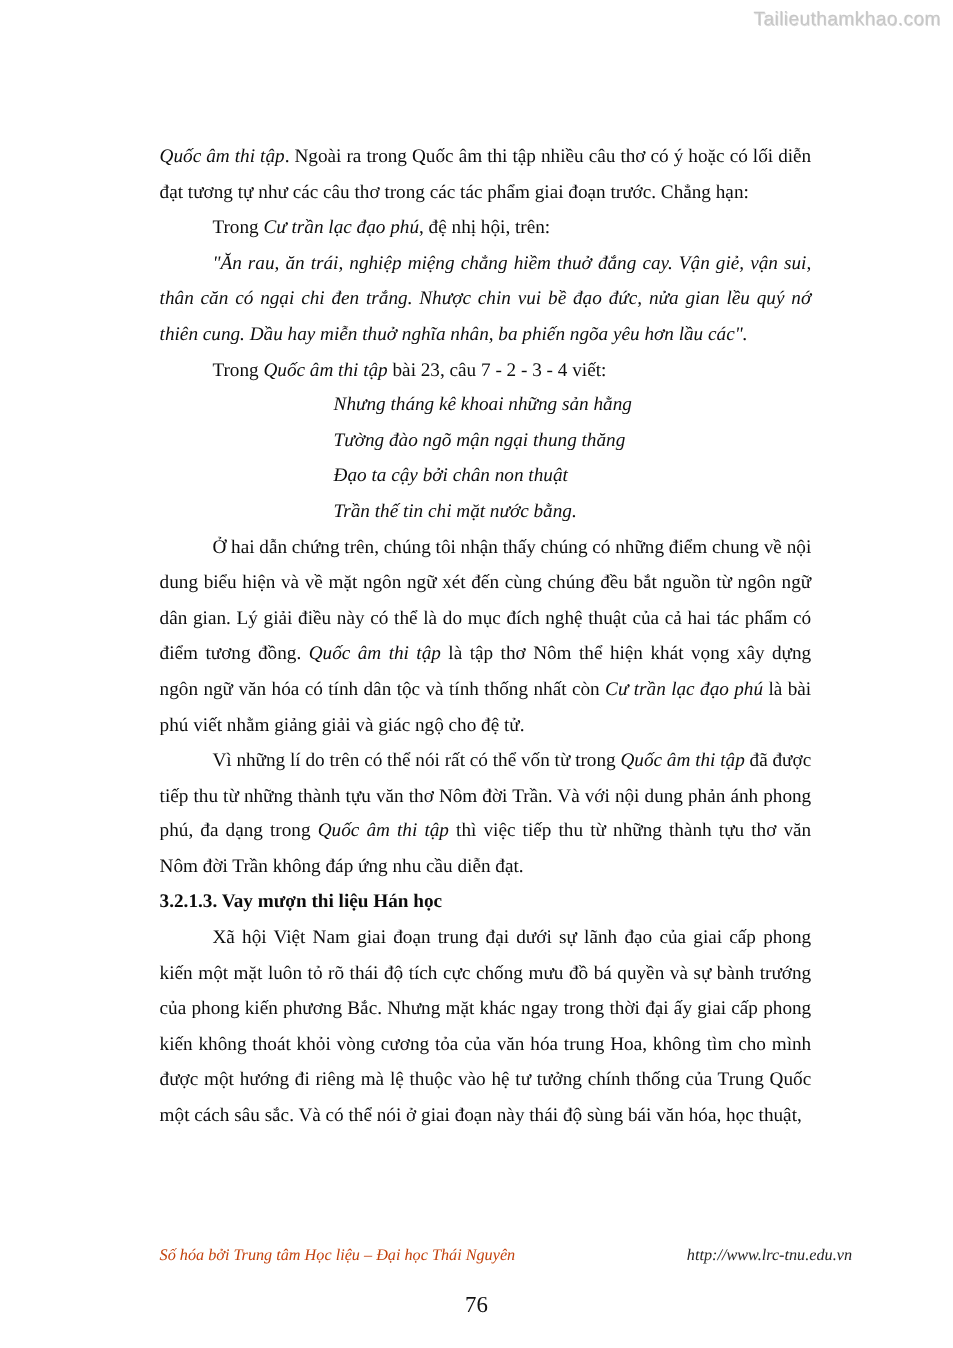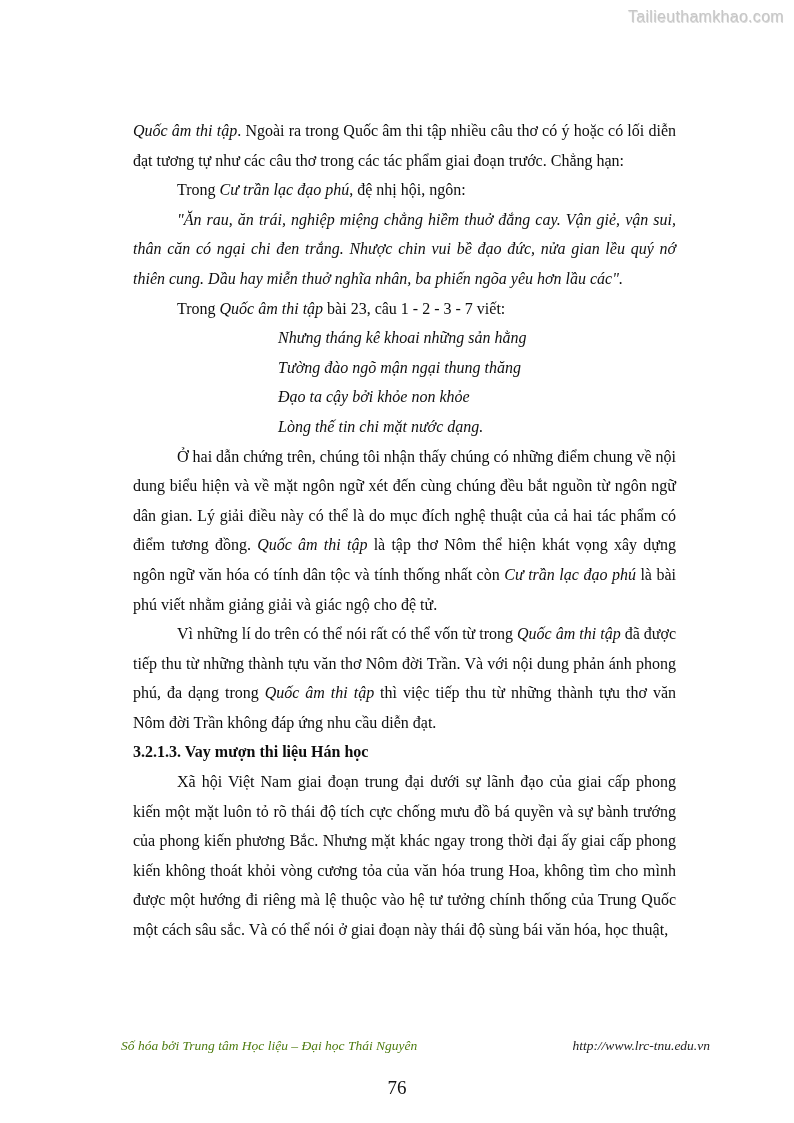--- a/index.html
+++ b/index.html
@@ -37,25 +37,25 @@
     margin-left: 145px;
     font-style: italic;
     text-align: left;
   }
   .heading {
     font-weight: bold;
     text-align: left;
   }
   .footer-credit {
     position: absolute;
-    left: 121px;
+    left: 133px;
     top: 1038px;
     font-size: 13.5px;
     font-style: italic;
-    color: #4d7c0f;
+    color: #c2410c;
   }
   .page-number {
     position: absolute;
     left: 50%;
     top: 1037px;
     transform: translateX(-50%);
     font-size: 19px;
     color: #111;
     margin-top: 40px;
   }
@@ -68,27 +68,27 @@
     color: #222;
   }
 </style>
 </head>
 <body>
 
 <div class="watermark">Tailieuthamkhao.com</div>
 
 <div class="content">
     <div class="paragraph"><span class="it">Quốc âm thi tập</span><span>. Ngoài ra trong Quốc âm thi tập nhiều câu thơ có ý hoặc có lối diễn đạt tương tự như các câu thơ trong các tác phẩm giai đoạn trước. Chẳng hạn:</span></div>
-    <div class="paragraph indent"><span>Trong </span><span class="it">Cư trần lạc đạo phú</span><span>, đệ nhị hội, ngôn:</span></div>
+    <div class="paragraph indent"><span>Trong </span><span class="it">Cư trần lạc đạo phú</span><span>, đệ nhị hội, trên:</span></div>
     <div class="quote indent"><span class="it">"Ăn rau, ăn trái, nghiệp miệng chẳng hiềm thuở đắng cay. Vận giẻ, vận sui, thân căn có ngại chi đen trắng. Nhược chin vui bề đạo đức, nửa gian lều quý nớ thiên cung. Dầu hay miễn thuở nghĩa nhân, ba phiến ngõa yêu hơn lầu các".</span></div>
-    <div class="paragraph indent"><span>Trong </span><span class="it">Quốc âm thi tập</span><span> bài 23, câu 1 - 2 - 3 - 7 viết:</span></div>
+    <div class="paragraph indent"><span>Trong </span><span class="it">Quốc âm thi tập</span><span> bài 23, câu 7 - 2 - 3 - 4 viết:</span></div>
     <div class="poem-line">Nhưng tháng kê khoai những sản hằng</div>
     <div class="poem-line">Tường đào ngõ mận ngại thung thăng</div>
-    <div class="poem-line">Đạo ta cậy bởi khỏe non khỏe</div>
-    <div class="poem-line">Lòng thế tin chi mặt nước dạng.</div>
+    <div class="poem-line">Đạo ta cậy bởi chân non thuật</div>
+    <div class="poem-line">Trần thế tin chi mặt nước bằng.</div>
     <div class="paragraph indent"><span>Ở hai dẫn chứng trên, chúng tôi nhận thấy chúng có những điểm chung về nội dung biểu hiện và về mặt ngôn ngữ xét đến cùng chúng đều bắt nguồn từ ngôn ngữ dân gian. Lý giải điều này có thể là do mục đích nghệ thuật của cả hai tác phẩm có điểm tương đồng. </span><span class="it">Quốc âm thi tập</span><span> là tập thơ Nôm thể hiện khát vọng xây dựng ngôn ngữ văn hóa có tính dân tộc và tính thống nhất còn </span><span class="it">Cư trần lạc đạo phú</span><span> là bài phú viết nhằm giảng giải và giác ngộ cho đệ tử.</span></div>
     <div class="paragraph indent"><span>Vì những lí do trên có thể nói rất có thể vốn từ trong </span><span class="it">Quốc âm thi tập</span><span> đã được tiếp thu từ những thành tựu văn thơ Nôm đời Trần. Và với nội dung phản ánh phong phú, đa dạng trong </span><span class="it">Quốc âm thi tập</span><span> thì việc tiếp thu từ những thành tựu thơ văn Nôm đời Trần không đáp ứng nhu cầu diễn đạt.</span></div>
     <div class="heading"><span>3.2.1.3. Vay mượn thi liệu Hán học</span></div>
     <div class="paragraph indent"><span>Xã hội Việt Nam giai đoạn trung đại dưới sự lãnh đạo của giai cấp phong kiến một mặt luôn tỏ rõ thái độ tích cực chống mưu đồ bá quyền và sự bành trướng của phong kiến phương Bắc. Nhưng mặt khác ngay trong thời đại ấy giai cấp phong kiến không thoát khỏi vòng cương tỏa của văn hóa trung Hoa, không tìm cho mình được một hướng đi riêng mà lệ thuộc vào hệ tư tưởng chính thống của Trung Quốc một cách sâu sắc. Và có thể nói ở giai đoạn này thái độ sùng bái văn hóa, học thuật,</span></div>
   </div>
 
 <div class="footer-credit">Số hóa bởi Trung tâm Học liệu – Đại học Thái Nguyên</div>
 
 <div class="page-number">76</div>
 

